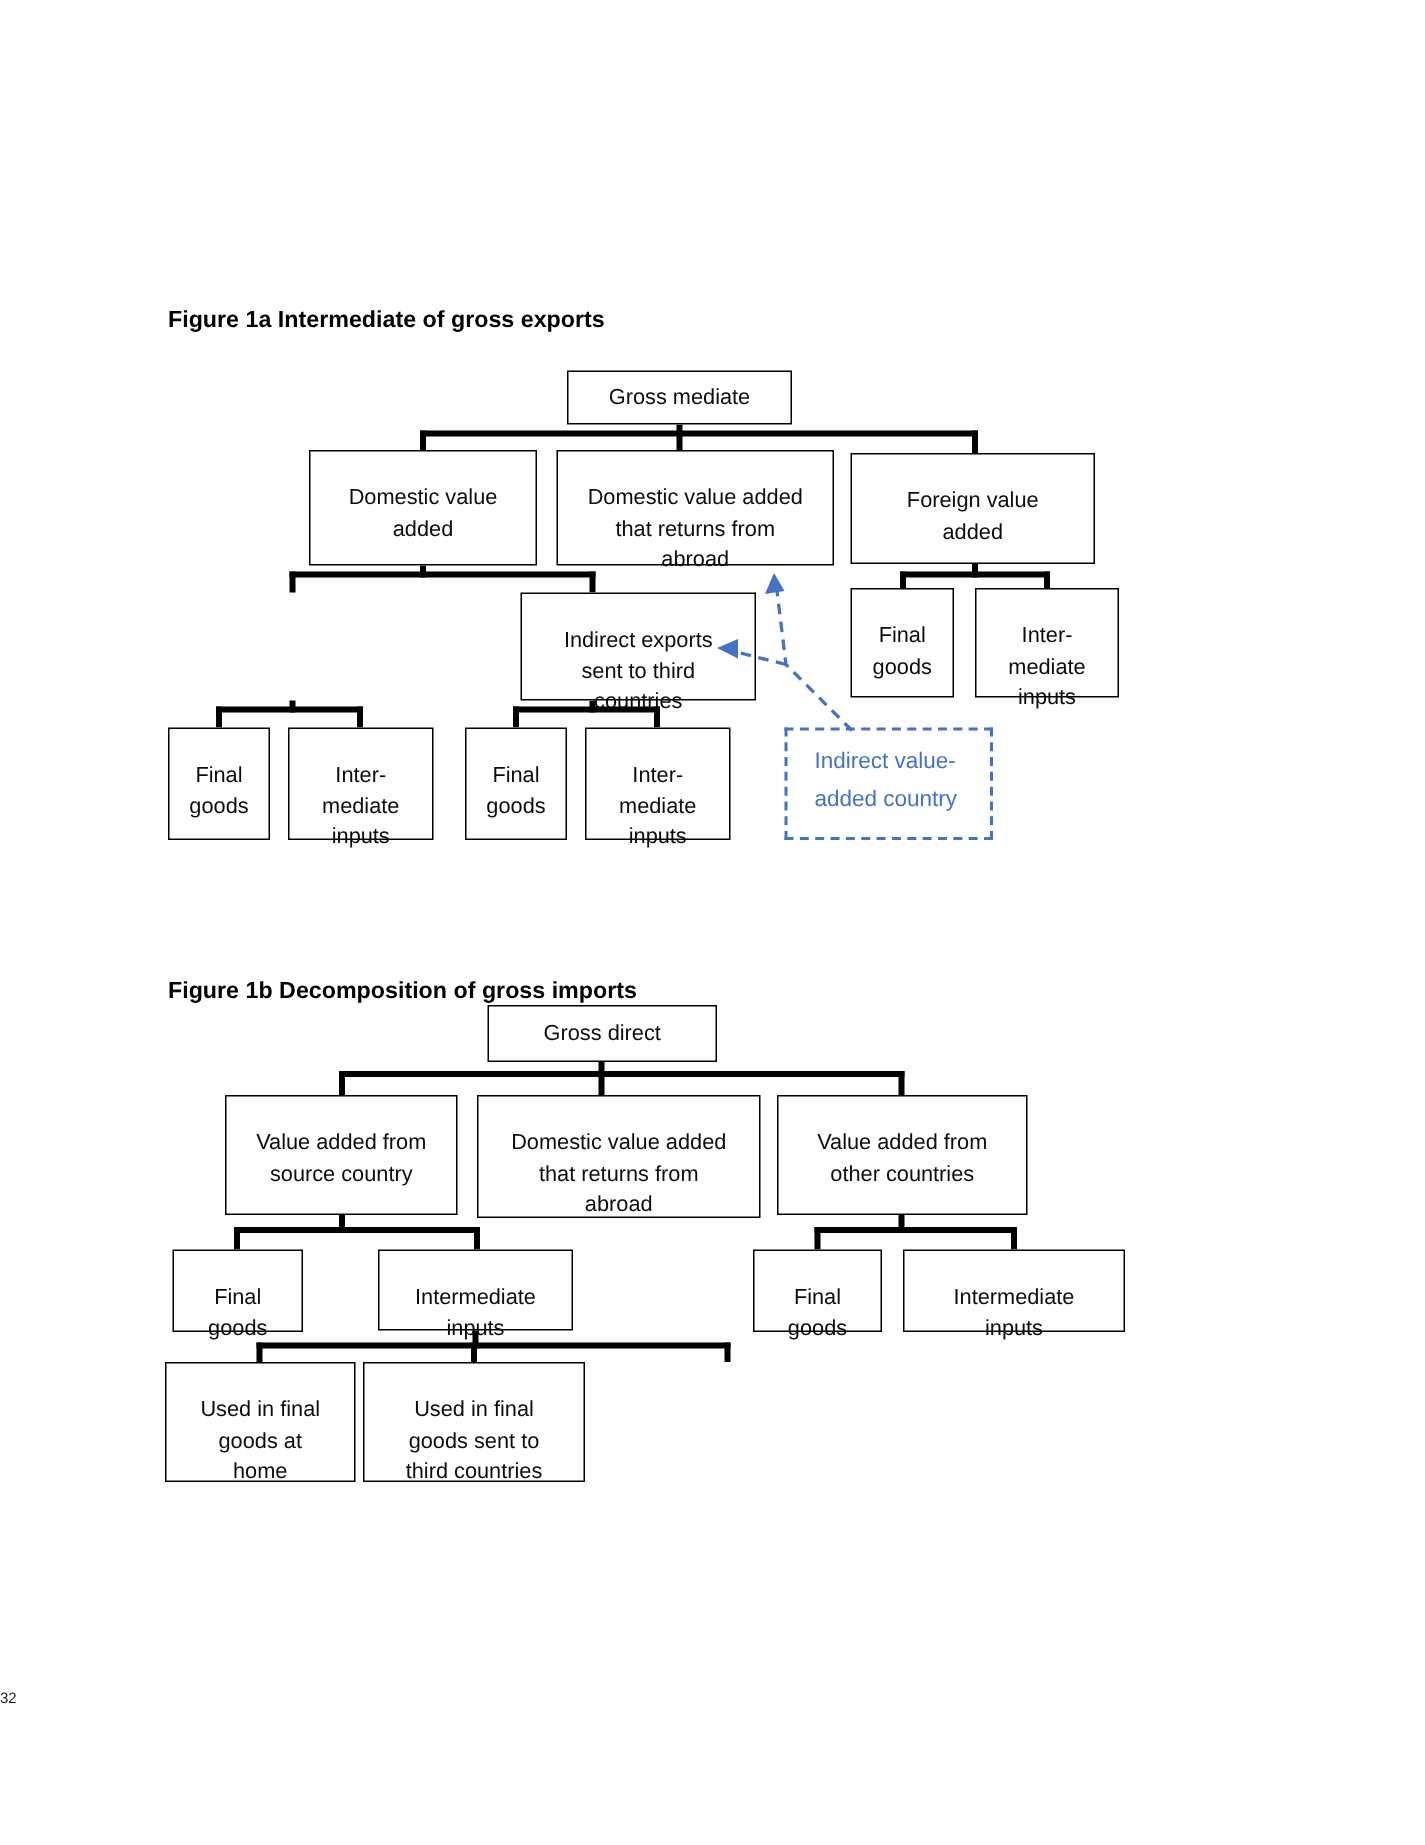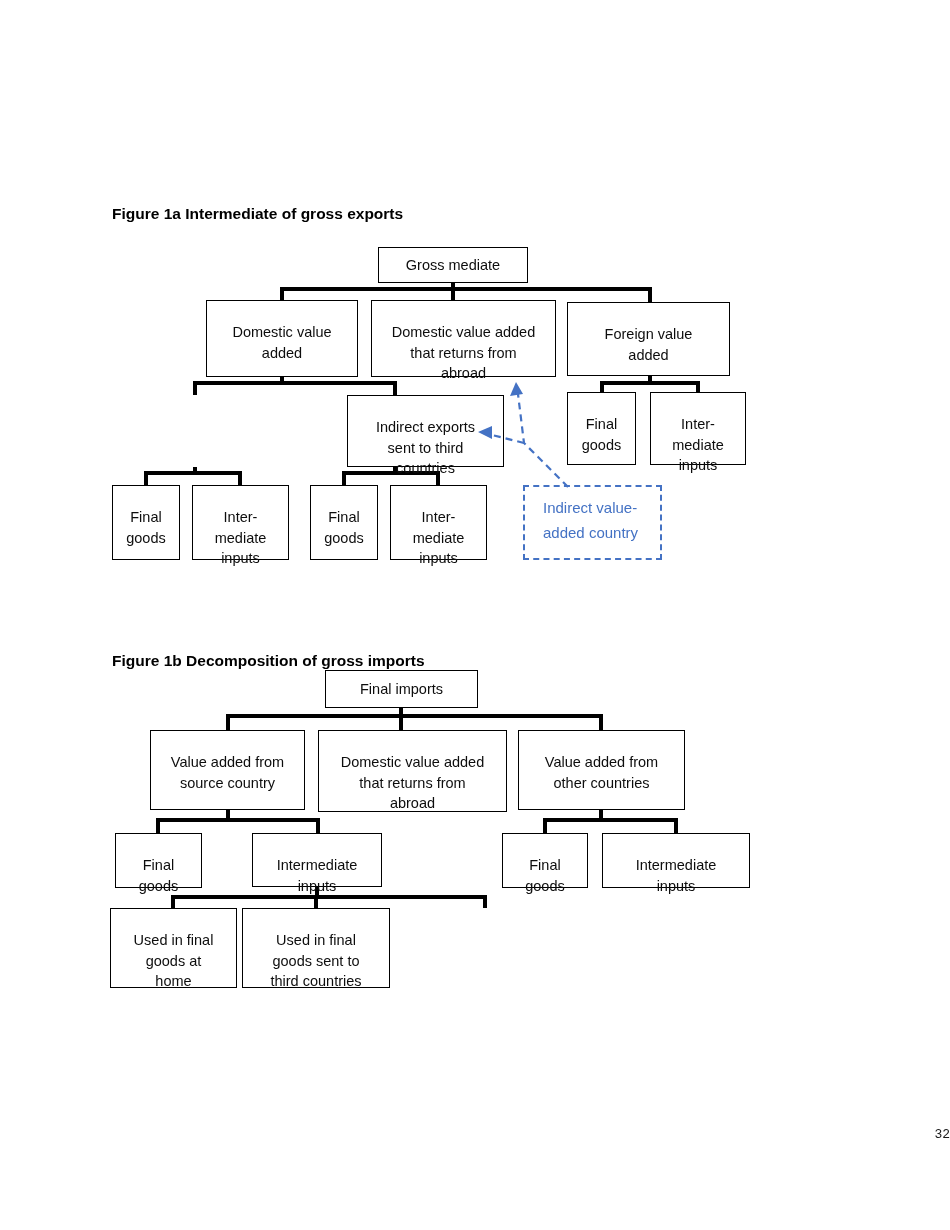--- a/index.html
+++ b/index.html
@@ -21,22 +21,22 @@
   .hl,.vl{position:absolute;background:#000;}
   .hl{height:4px;}
   .vl{width:4px;}
   .ann{
     position:absolute;box-sizing:border-box;border:2px dashed #4472C4;background:#fff;
     color:#4472C4;font-size:15px;line-height:25px;white-space:pre-line;
     text-align:left;padding:8px 8px 0 18px;
   }
   .overlay{position:absolute;left:0;top:0;pointer-events:none;}
   .pagenum{
-    position:absolute;left:0;right:0;top:1127px;text-align:right;
-    font-family:Liberation Mono, monospace;font-size:13px;color:#1a1a1a;
+    position:absolute;left:0;right:0;top:1127px;text-align:left;
+    font-family:Liberation Sans, sans-serif;font-size:10px;color:#1a1a1a;
   }
 </style>
 </head>
 <body>
 
 <div class="page">
 
   <div class="title" style="left:112px;top:205px;">Figure 1a Intermediate of gross exports</div>
 
   <div class="vl" style="left:451px;top:283px;height:17px;"></div>
@@ -119,21 +119,21 @@
   <div class="hl" style="left:543px;top:818px;width:135px;"></div>
   <div class="vl" style="left:543px;top:818px;height:15px;"></div>
   <div class="vl" style="left:674px;top:818px;height:15px;"></div>
 
   <div class="vl" style="left:315px;top:887px;height:12px;"></div>
   <div class="hl" style="left:171px;top:895px;width:316px;"></div>
   <div class="vl" style="left:171px;top:895px;height:13px;"></div>
   <div class="vl" style="left:314px;top:895px;height:13px;"></div>
   <div class="vl" style="left:483px;top:895px;height:13px;"></div>
 
-  <div class="box vc" style="left:325px;top:670px;width:153px;height:38px;">Final imports</div>
+  <div class="box vc" style="left:325px;top:670px;width:153px;height:38px;">Gross direct</div>
   <div class="box" style="left:150px;top:730px;width:155px;height:80px;">Value added from
 source country</div>
   <div class="box" style="left:318px;top:730px;width:189px;height:82px;">Domestic value added
 that returns from
 abroad</div>
   <div class="box" style="left:518px;top:730px;width:167px;height:80px;">Value added from
 other countries</div>
 
   <div class="box" style="left:115px;top:833px;width:87px;height:55px;">Final
 goods</div>

